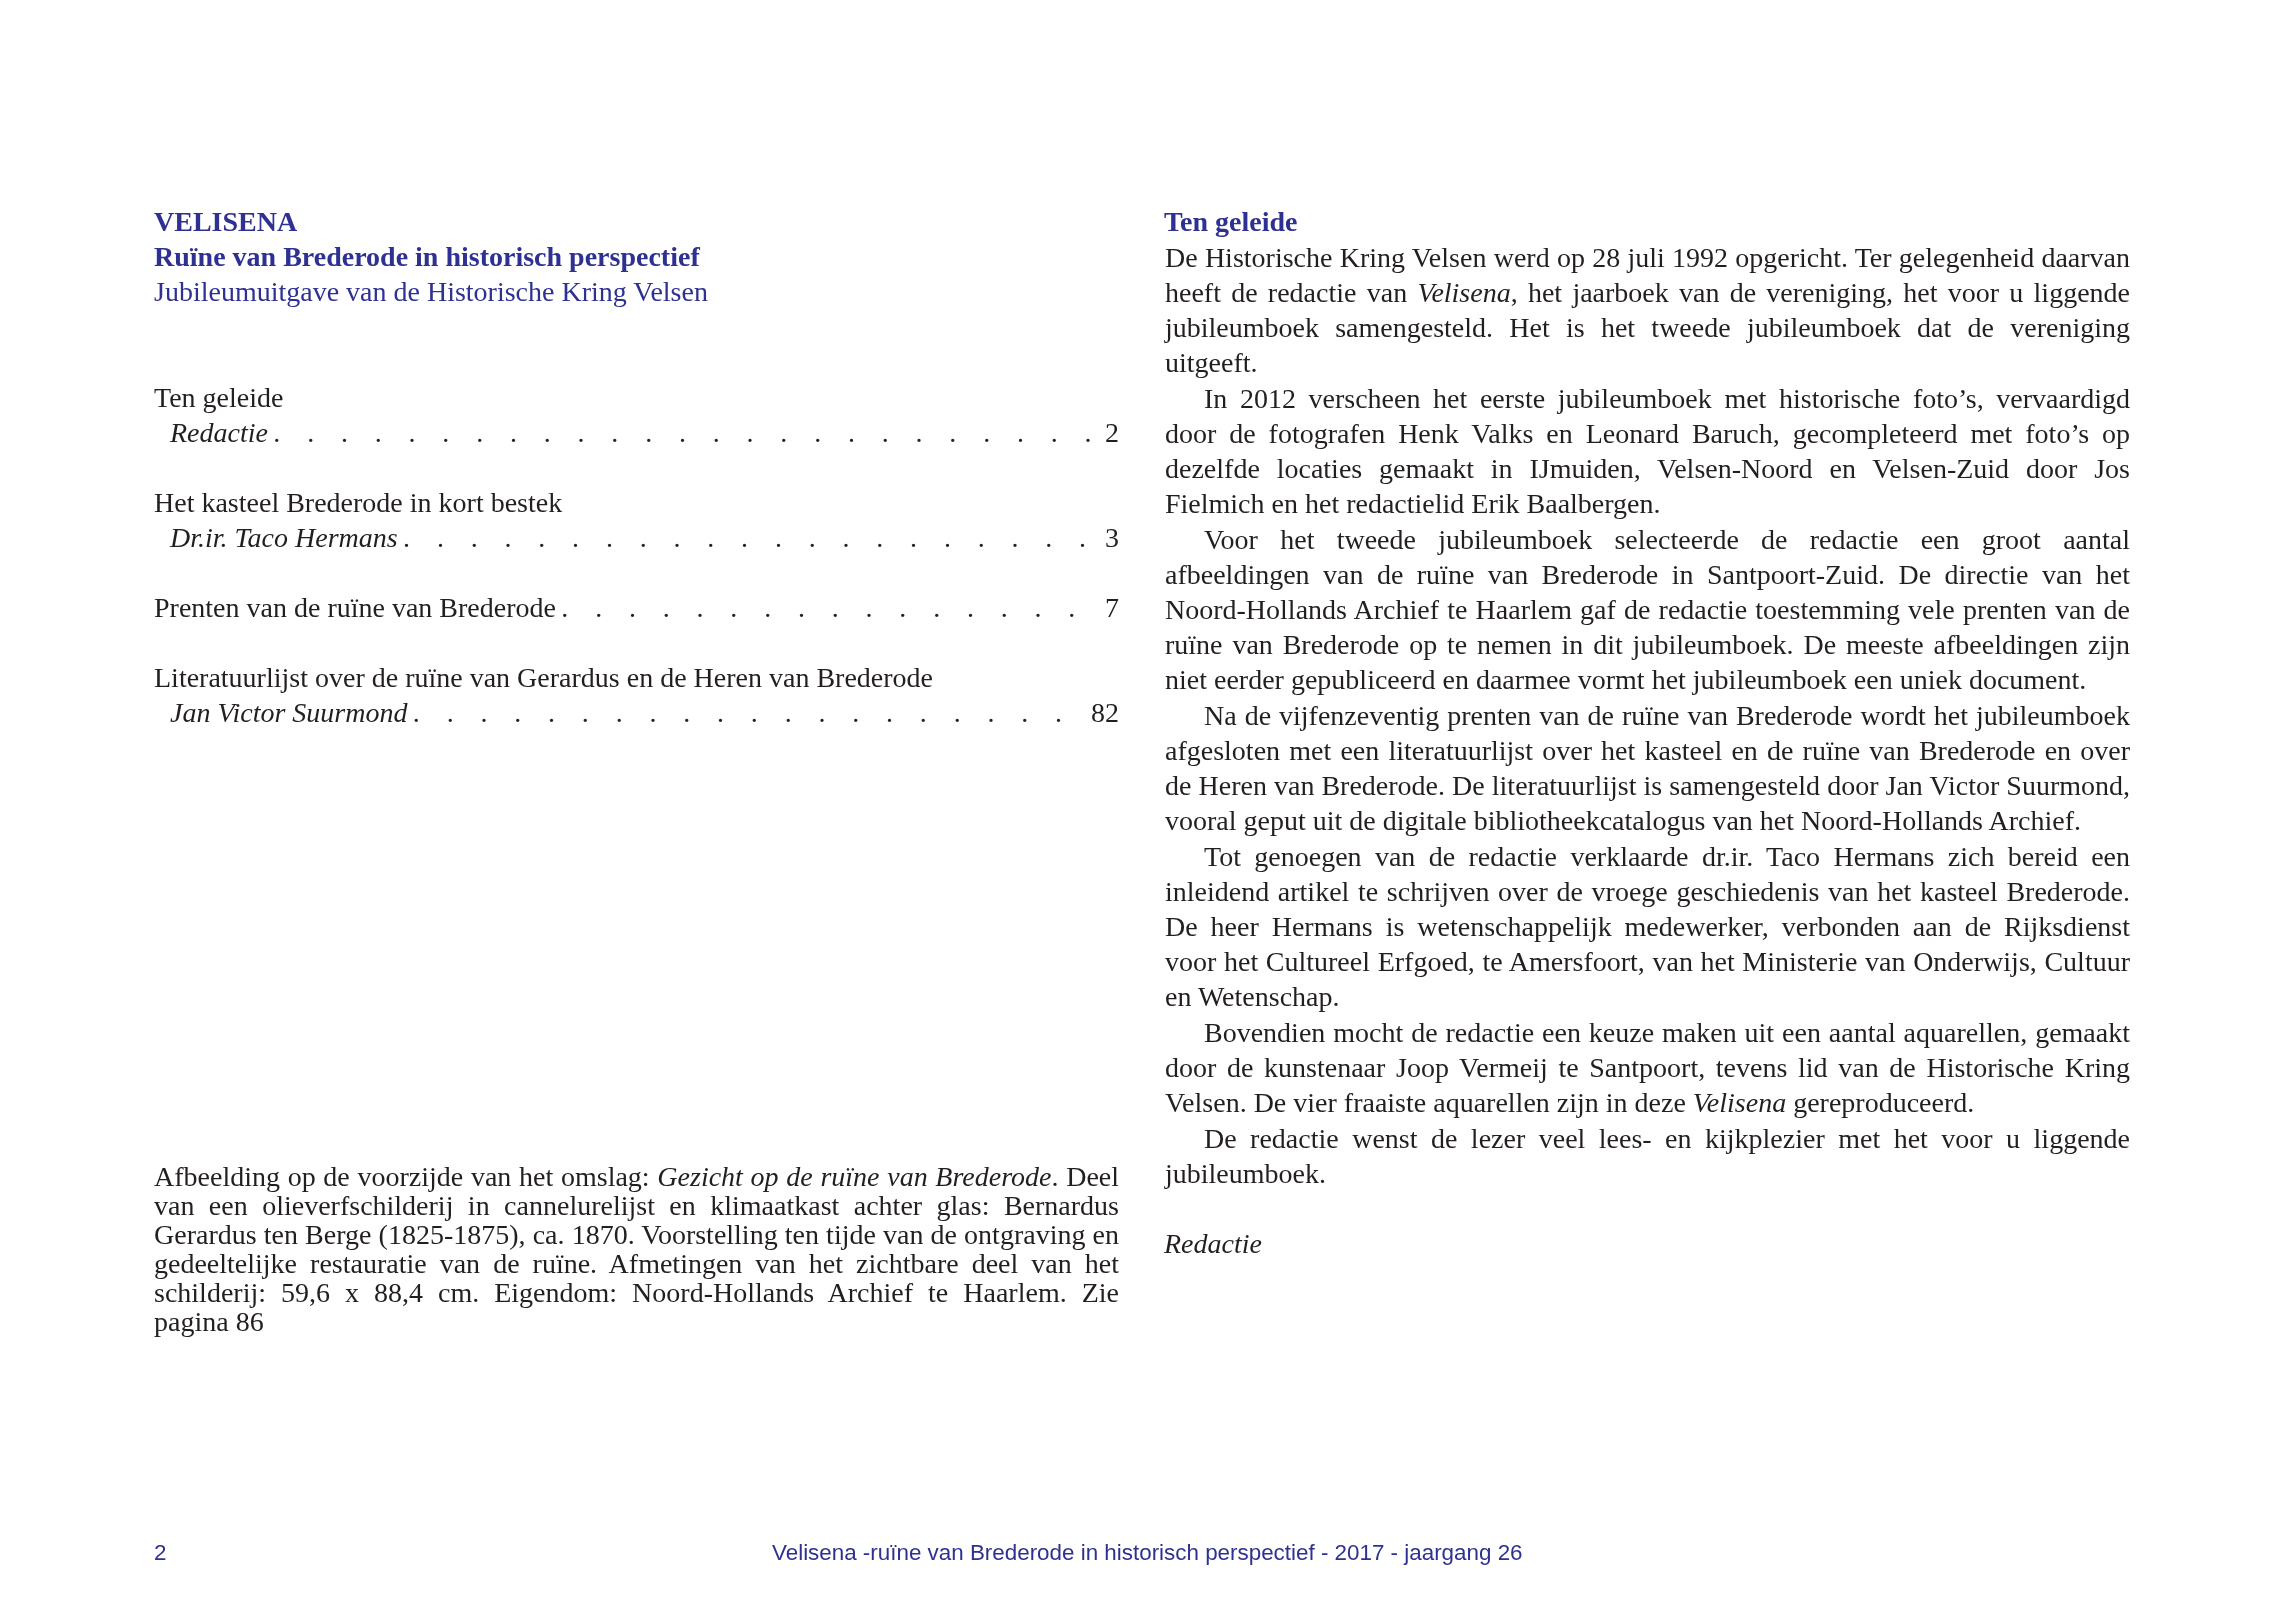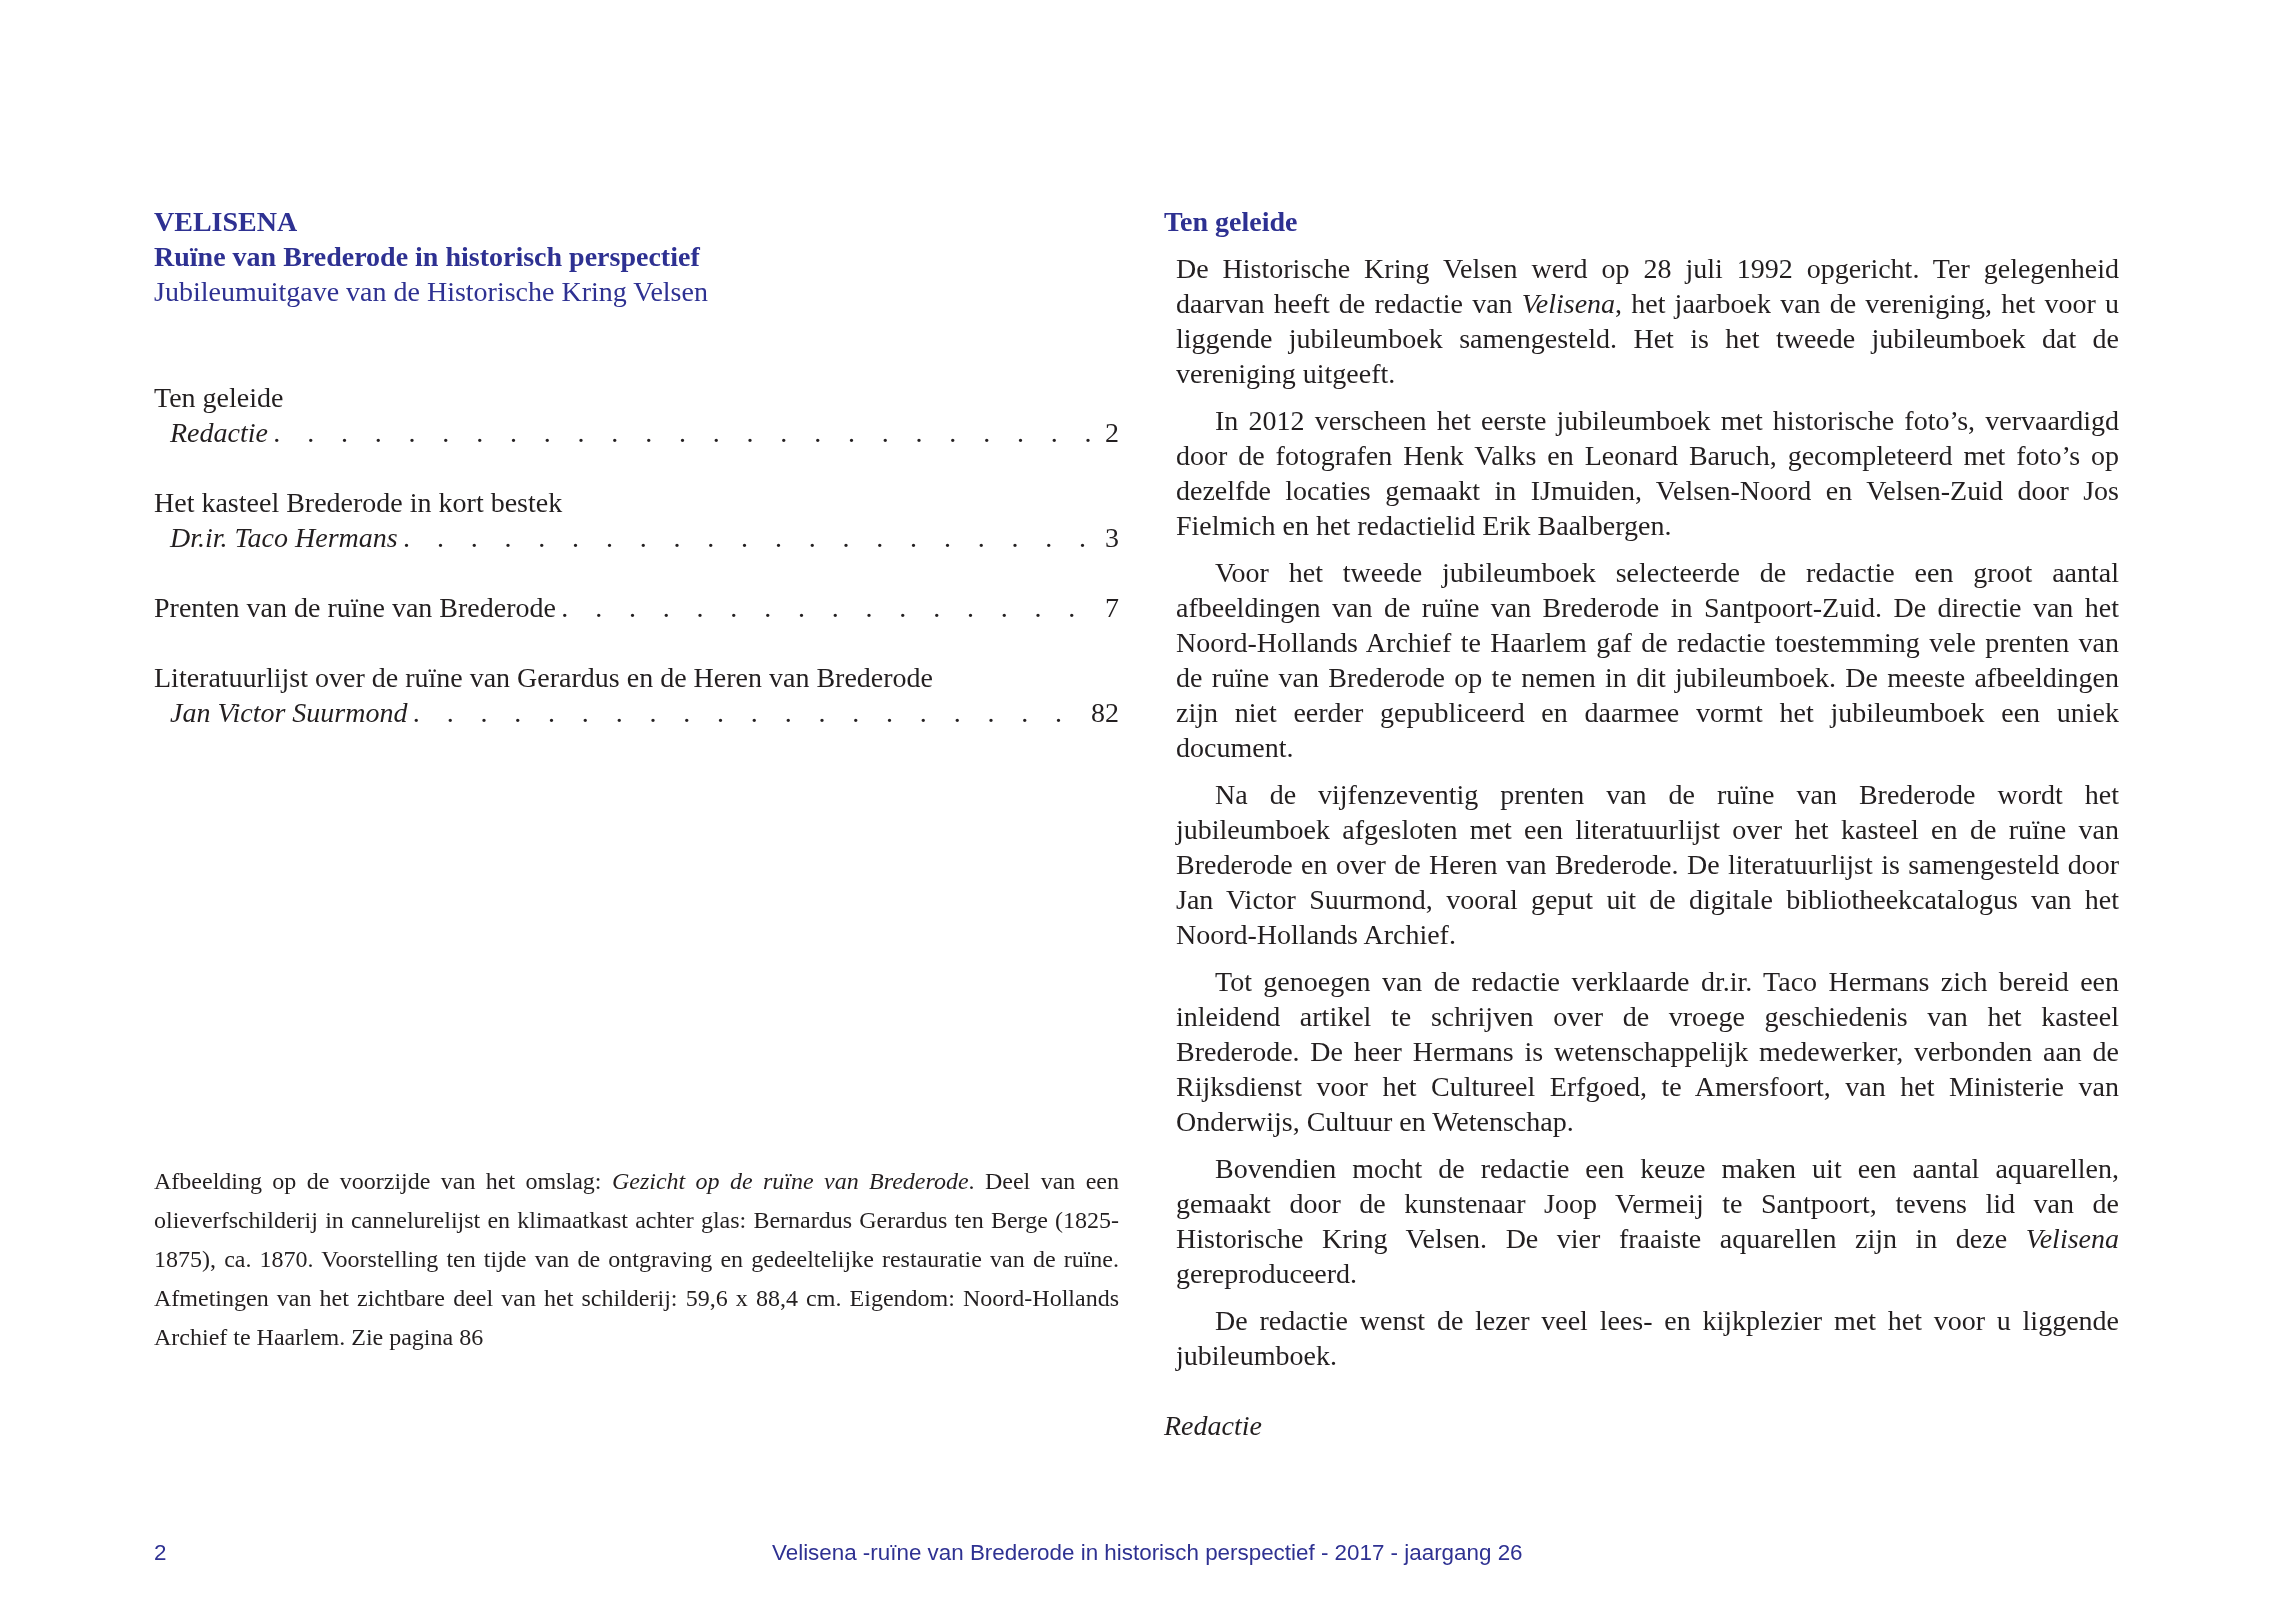--- a/index.html
+++ b/index.html
@@ -15,22 +15,22 @@
   .title-block { margin-bottom:0; }
   .gap-title { height:71px; }
   .toc-entry { margin-bottom:35px; }
   .toc-row { display:flex; align-items:baseline; font-size:28px; line-height:35px; }
   .toc-row .lbl { white-space:nowrap; }
   .toc-row .lead { flex:1; overflow:hidden; white-space:nowrap; letter-spacing:9.9px; padding-left:5.4px; }
   .toc-row .lead::after { content:". . . . . . . . . . . . . . . . . . . . . . . . . . . . . . . . . . . . . . . . . . . . . . . . . . . . . . . . . . . . . ."; }
   .toc-row .pg { white-space:nowrap; padding-left:5.4px; }
   .indent { padding-left:16px; }
   .caption { position:absolute; left:154px; top:1162px; width:965px;
-             font-size:24px; line-height:39px; text-align:justify; }
-  .para { font-size:28px; line-height:35px; text-align:justify; margin:12px; text-indent:0; }
+             font-size:28px; line-height:29px; text-align:justify; }
+  .para { font-size:28px; line-height:35px; text-align:justify; margin:1px; text-indent:0; }
   .para.ind { text-indent:39px; }
   .sig { margin-top:35px; }
   .footer { position:absolute; top:1540px; font-family:"Liberation Sans", sans-serif;
             font-size:22.4px; color:#2e3192; }
   .footer.pgnum { left:154px; }
   .footer.run { left:772px; }
 </style>
 </head>
 <body>
 

